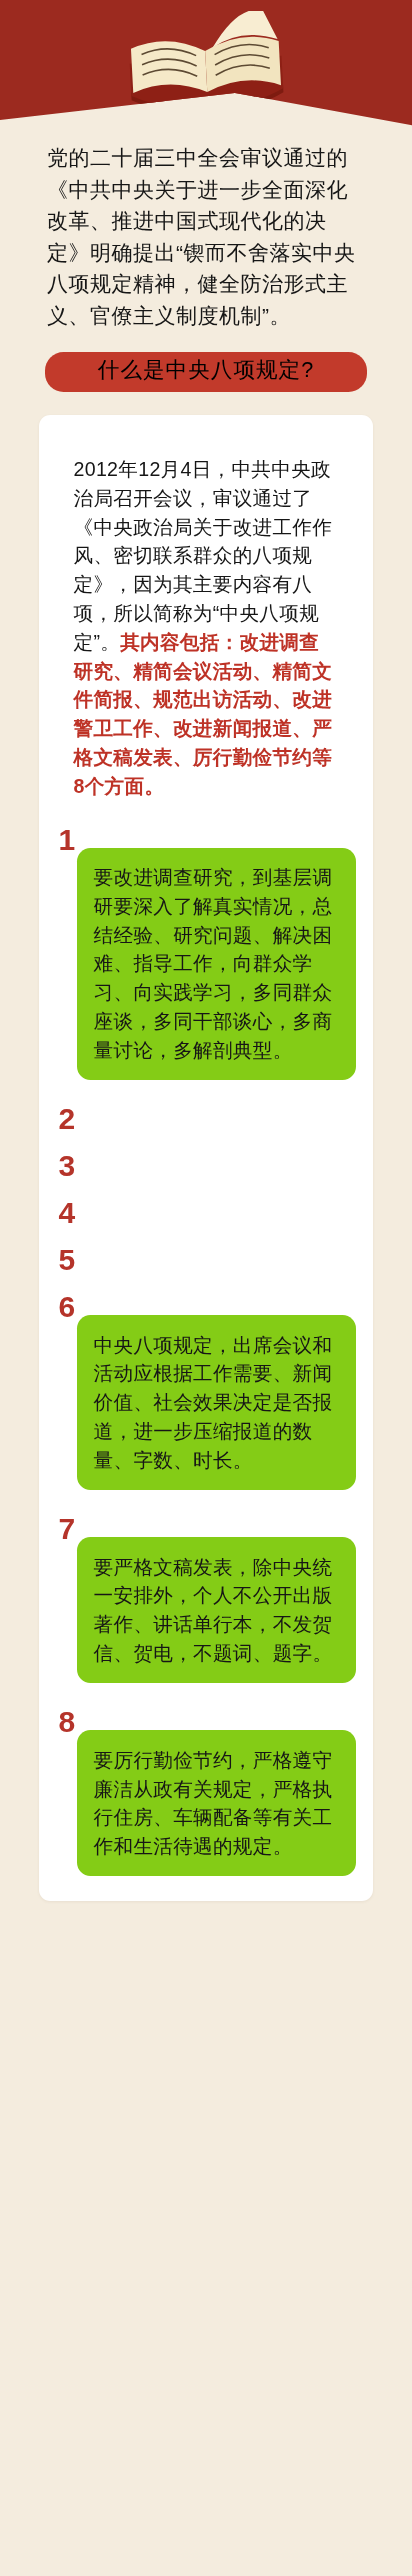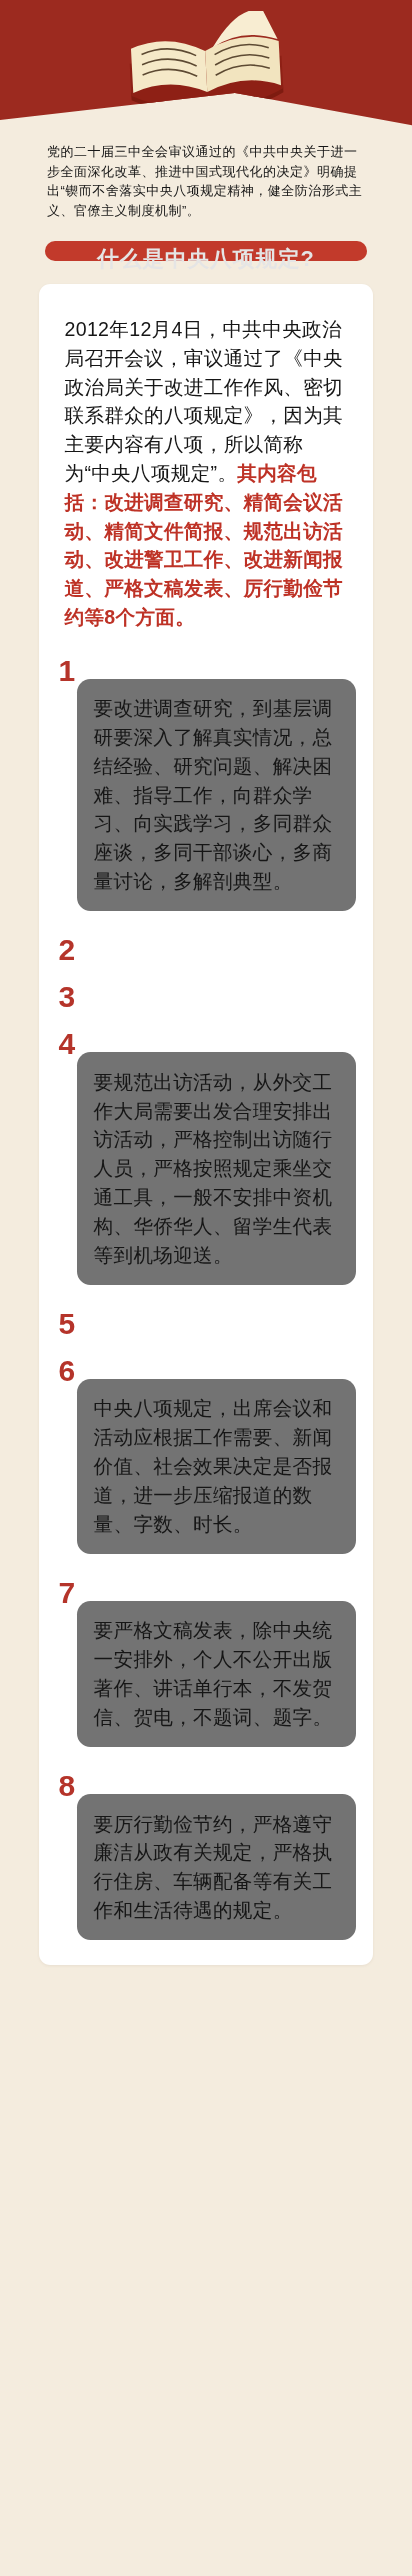--- a/index.html
+++ b/index.html
@@ -20,62 +20,62 @@
   }
   .book-art{
     position:absolute;
     left:108px;top:11.3px;
     width:196px;height:113px;
   }
 
   
   .intro{
     margin:13.4px 45px 20.6px 47px;
-    font-size:13px;
+    font-size:21px;
     line-height:1.5;
     letter-spacing:0.5px;
   }
 
   
   .pill{
     margin:0 45px 23px;
     background:#C23A2B;
     border-radius:18.5px;
-    height:20px;
+    height:40px;
     line-height:36px;
     text-align:center;
-    color:#e5e5e5;
+    color:#000000;
     font-size:21.6px;
-    font-weight:bold;
+    font-weight:normal;
     letter-spacing:1px;
   }
 
   
   .card{
     background:#FFFFFF;
     border-radius:11.3px;
     margin:0 39px 27px;
     padding:23px 17.5px 25px;
     box-shadow:0 1px 3.1px rgba(90,60,30,0.07);
   }
-  .card p{margin:8px;font-size:19.6px;line-height:1.47;letter-spacing:0.3px;}
+  .card p{margin:17px;font-size:19.6px;line-height:1.47;letter-spacing:0.3px;}
   .red-bold{color:#BE3226;font-weight:bold;}
 
   
   .item{position:relative;margin-top:24px;padding-top:23px;}
   .num{
     position:absolute;left:2.1px;top:0;
     color:#B5342A;
     font-size:30px;
     font-weight:bold;
     line-height:1;
   }
   .bubble{
     margin-left:20.6px;
-    background:#737373;
+    background:#84cc16;
     border-radius:13.4px;
     padding:15.5px 16.5px;
     font-size:19.6px;
     line-height:1.47;
     letter-spacing:0.3px;
   }
 </style>
 </head>
 <body>
 
@@ -108,21 +108,20 @@
       <div class="bubble">要改进调查研究，到基层调研要深入了解真实情况，总结经验、研究问题、解决困难、指导工作，向群众学习、向实践学习，多同群众座谈，多同干部谈心，多商量讨论，多解剖典型。</div>
     </div>
     <div class="item">
       <div class="num">2</div>
     </div>
     <div class="item">
       <div class="num">3</div>
     </div>
     <div class="item">
       <div class="num">4</div>
-      <div class="bubble">要规范出访活动，从外交工作大局需要出发合理安排出访活动，严格控制出访随行人员，严格按照规定乘坐交通工具，一般不安排中资机构、华侨华人、留学生代表等到机场迎送。</div>
     </div>
     <div class="item">
       <div class="num">5</div>
     </div>
     <div class="item">
       <div class="num">6</div>
       <div class="bubble">中央八项规定，出席会议和活动应根据工作需要、新闻价值、社会效果决定是否报道，进一步压缩报道的数量、字数、时长。</div>
     </div>
     <div class="item">
       <div class="num">7</div>

